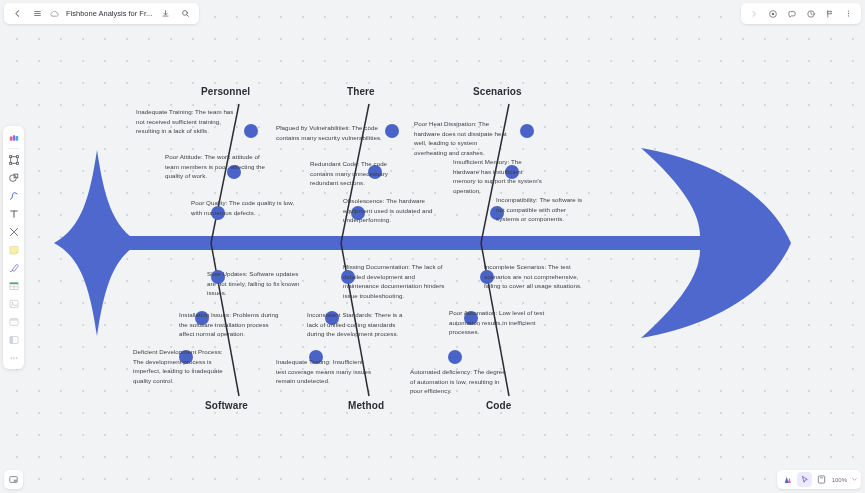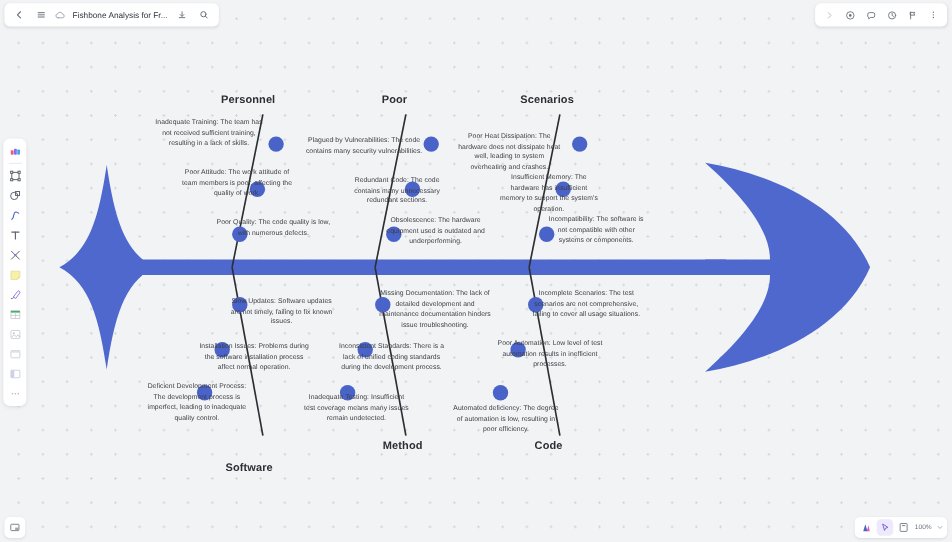--- a/index.html
+++ b/index.html
@@ -111,21 +111,21 @@
   #zoom-level {
     font-size: 6px; color: #6b7079; padding: 0 1px; cursor: pointer;
   }
   .pill-icon {
     width: 15px; height: 15px; border-radius: 4px;
     display:flex; align-items:center; justify-content:center;
     cursor: pointer;
   }
 
   
-  #diagram { position: absolute; inset: 0; z-index: 5; text-align: center; }
+  #diagram { position: absolute; inset: 0; z-index: 5; }
   .dg-label {
     position: absolute;
     font-size: 10px;
     font-weight: bold;
     color: #2b2e33;
     white-space: nowrap;
     letter-spacing: .1px;
   }
   .cause-text {
     position: absolute;
@@ -189,23 +189,23 @@
         <circle cx="332" cy="318" r="7"></circle>
         <circle cx="316" cy="357" r="7"></circle>
 
         <circle cx="487" cy="277" r="7"></circle>
         <circle cx="471" cy="318" r="7"></circle>
         <circle cx="455" cy="357" r="7"></circle>
       </g>
     </svg>
 
     <div class="dg-label" style="left:201px; top:86px;">Personnel</div>
-    <div class="dg-label" style="left:347px; top:86px;">Poor</div>
+    <div class="dg-label" style="left:347px; top:86px;">There</div>
     <div class="dg-label" style="left:473px; top:86px;">Scenarios</div>
-    <div class="dg-label" style="left:205px; top:400px;margin-top:20px;">Software</div>
+    <div class="dg-label" style="left:205px; top:400px;">Software</div>
     <div class="dg-label" style="left:348px; top:400px;">Method</div>
     <div class="dg-label" style="left:486px; top:400px;">Code</div>
 
     <div class="cause-text" style="left:136px; top:107px; width:108px;">Inadequate Training: The team has not received sufficient training, resulting in a lack of skills.</div>
     <div class="cause-text" style="left:165px; top:152px; width:101px;">Poor Attitude: The work attitude of team members is poor, affecting the quality of work.</div>
     <div class="cause-text" style="left:191px; top:198px; width:115px;">Poor Quality: The code quality is low, with numerous defects.</div>
 
     <div class="cause-text" style="left:276px; top:123px; width:110px;">Plagued by Vulnerabilities: The code contains many security vulnerabilities.</div>
     <div class="cause-text" style="left:310px; top:159px; width:102px;">Redundant Code: The code contains many unnecessary redundant sections.</div>
     <div class="cause-text" style="left:343px; top:196px; width:106px;">Obsolescence: The hardware equipment used is outdated and underperforming.</div>

